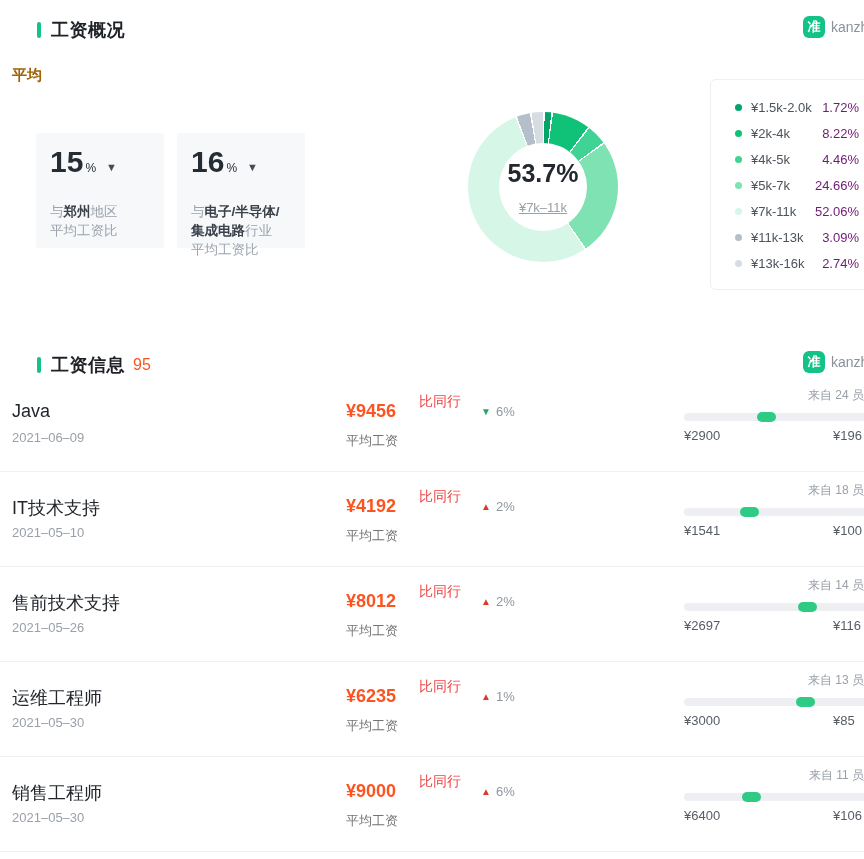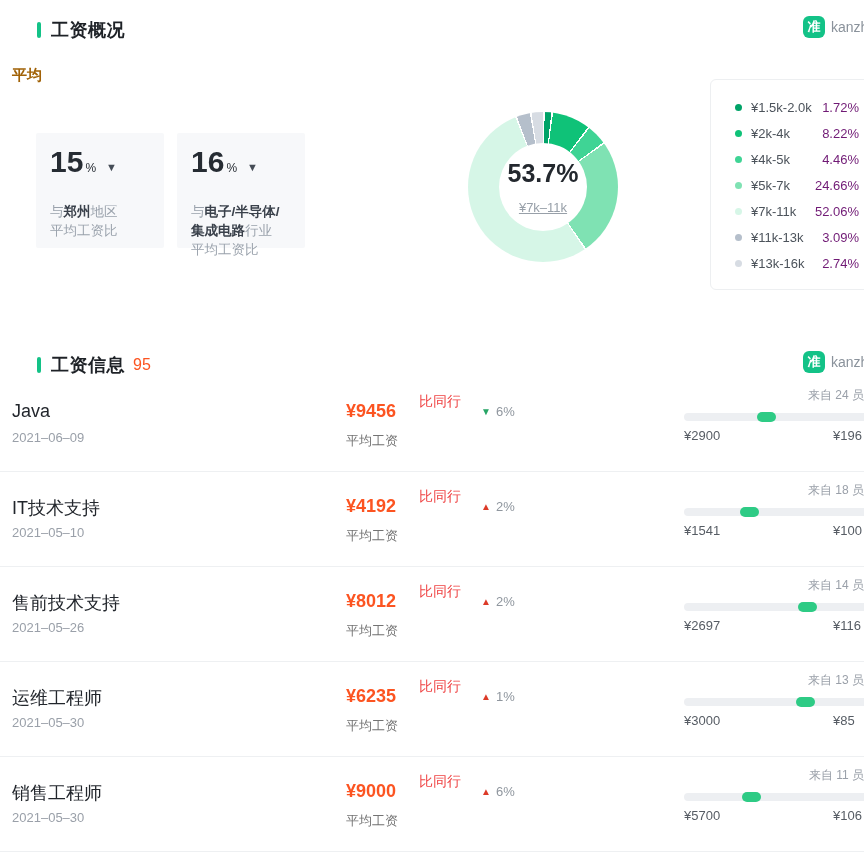--- a/index.html
+++ b/index.html
@@ -255,19 +255,19 @@
       <div class="job-salary-label">平均工资</div>
       <div class="job-peer">比同行</div>
       <div class="job-trend">
           <span class="trend-icon up">▲</span>
           <span>6%</span>
         </div>
       <div class="job-right">
         <div class="job-source">来自 11 员工爆料</div>
         <div class="bar-track"></div>
         <div class="bar-pill" style="left: calc(31% - 9px);"></div>
-        <div class="bar-min">¥5700</div>
+        <div class="bar-min">¥6400</div>
         <div class="bar-max">¥106</div>
       </div>
     </div>
 
   </div>
 </div>
 
 </body></html>

